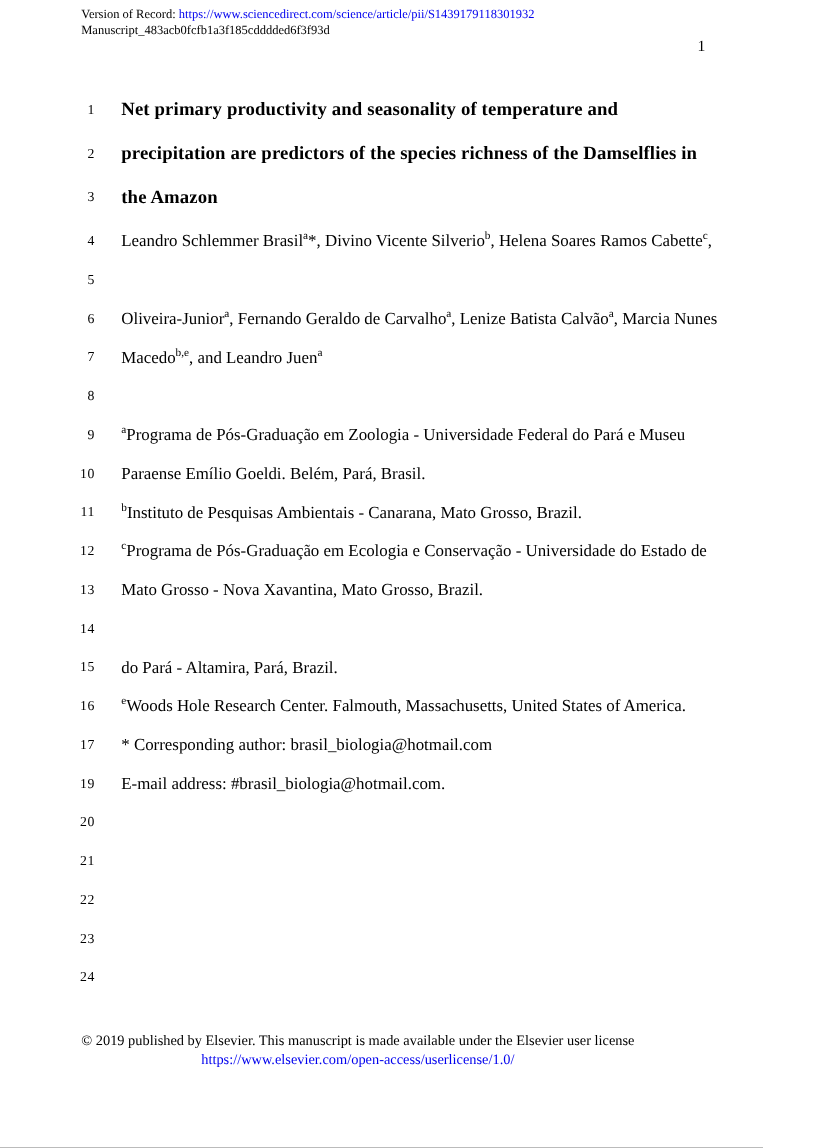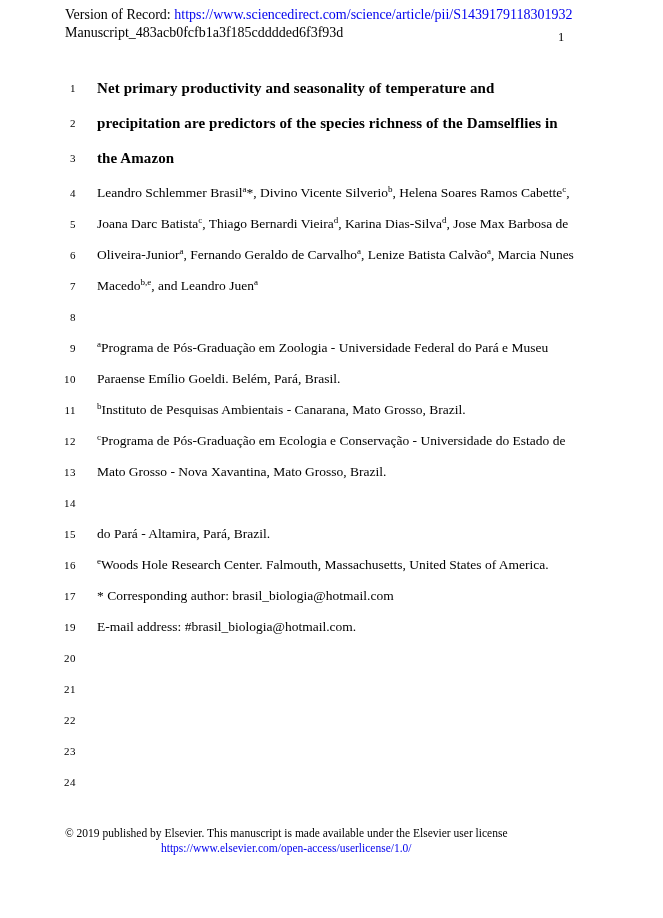--- a/index.html
+++ b/index.html
@@ -6,21 +6,21 @@
   html,body { background:#888; }
   .page {
     position:relative;
     width:663px; height:918px;
     background:#ffffff;
     font-family:"Liberation Serif", serif;
     color:#000000;
     overflow:hidden;
     margin:0 auto;
   }
-  .header { position:absolute; left:65px; top:6px; font-size:14px; line-height:1.25; }
+  .header { position:absolute; left:65px; top:6px; font-size:10px; line-height:1.25; }
   .header a { color:#0000EE; text-decoration:none; cursor:pointer; }
   .page-number { position:absolute; left:558px; top:30px; font-size:12.5px; }
   .lines { position:absolute; left:0; top:80px; width:663px; }
   .line-row { position:relative; }
   .line-row.body  { height:31px; }
   .line-row.title { height:35px; }
   .line-num {
     position:absolute; left:40px; top:2px; width:36px;
     text-align:right; font-size:11px; letter-spacing:0.5px;
   }
@@ -59,21 +59,20 @@
       <div class="line-row title">
         <span class="line-num">3</span>
         <span class="line-text"><span>the Amazon</span></span>
       </div>
       <div class="line-row body">
         <span class="line-num">4</span>
         <span class="line-text"><span>Leandro Schlemmer Brasil</span><sup>a</sup><span>*, Divino Vicente Silverio</span><sup>b</sup><span>, Helena Soares Ramos Cabette</span><sup>c</sup><span>,</span></span>
       </div>
       <div class="line-row body">
         <span class="line-num">5</span>
-        <span class="line-text"><span>Joana Darc Batista</span><sup>c</sup><span>, Thiago Bernardi Vieira</span><sup>d</sup><span>, Karina Dias-Silva</span><sup>d</sup><span>, Jose Max Barbosa de</span></span>
       </div>
       <div class="line-row body">
         <span class="line-num">6</span>
         <span class="line-text"><span>Oliveira-Junior</span><sup>a</sup><span>, Fernando Geraldo de Carvalho</span><sup>a</sup><span>, Lenize Batista Calvão</span><sup>a</sup><span>, Marcia Nunes</span></span>
       </div>
       <div class="line-row body">
         <span class="line-num">7</span>
         <span class="line-text"><span>Macedo</span><sup>b,e</sup><span>, and Leandro Juen</span><sup>a</sup></span>
       </div>
       <div class="line-row body">

